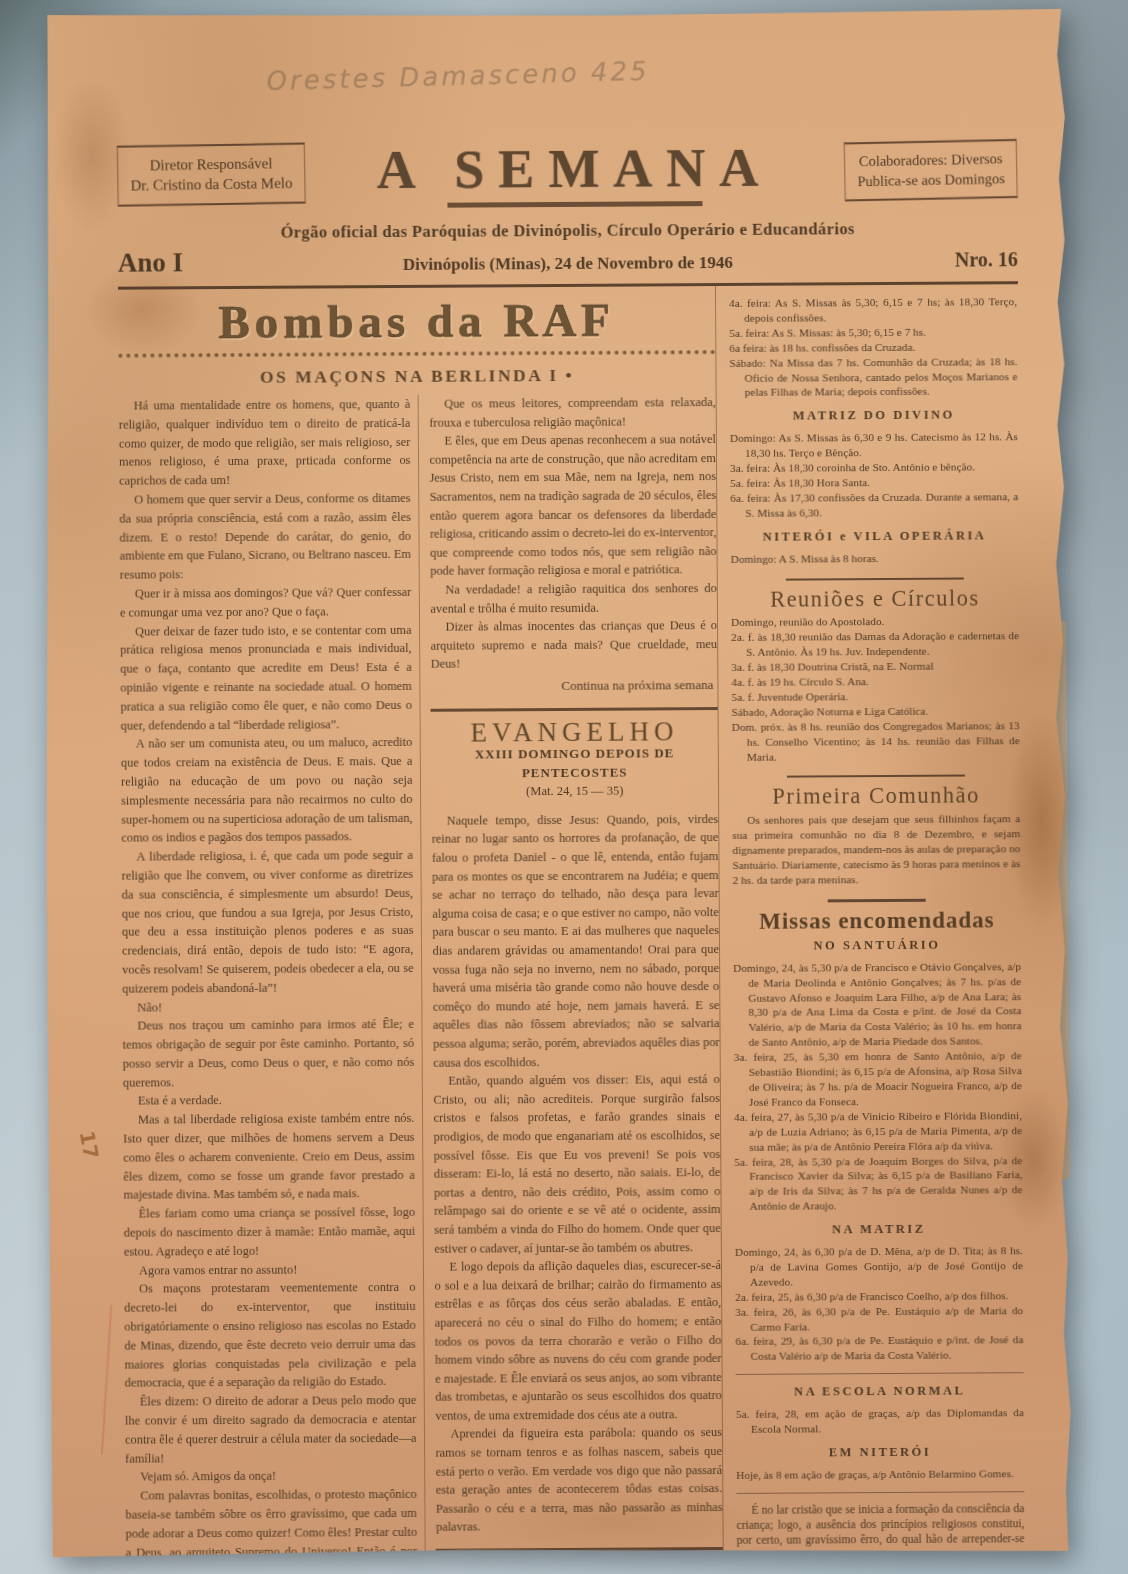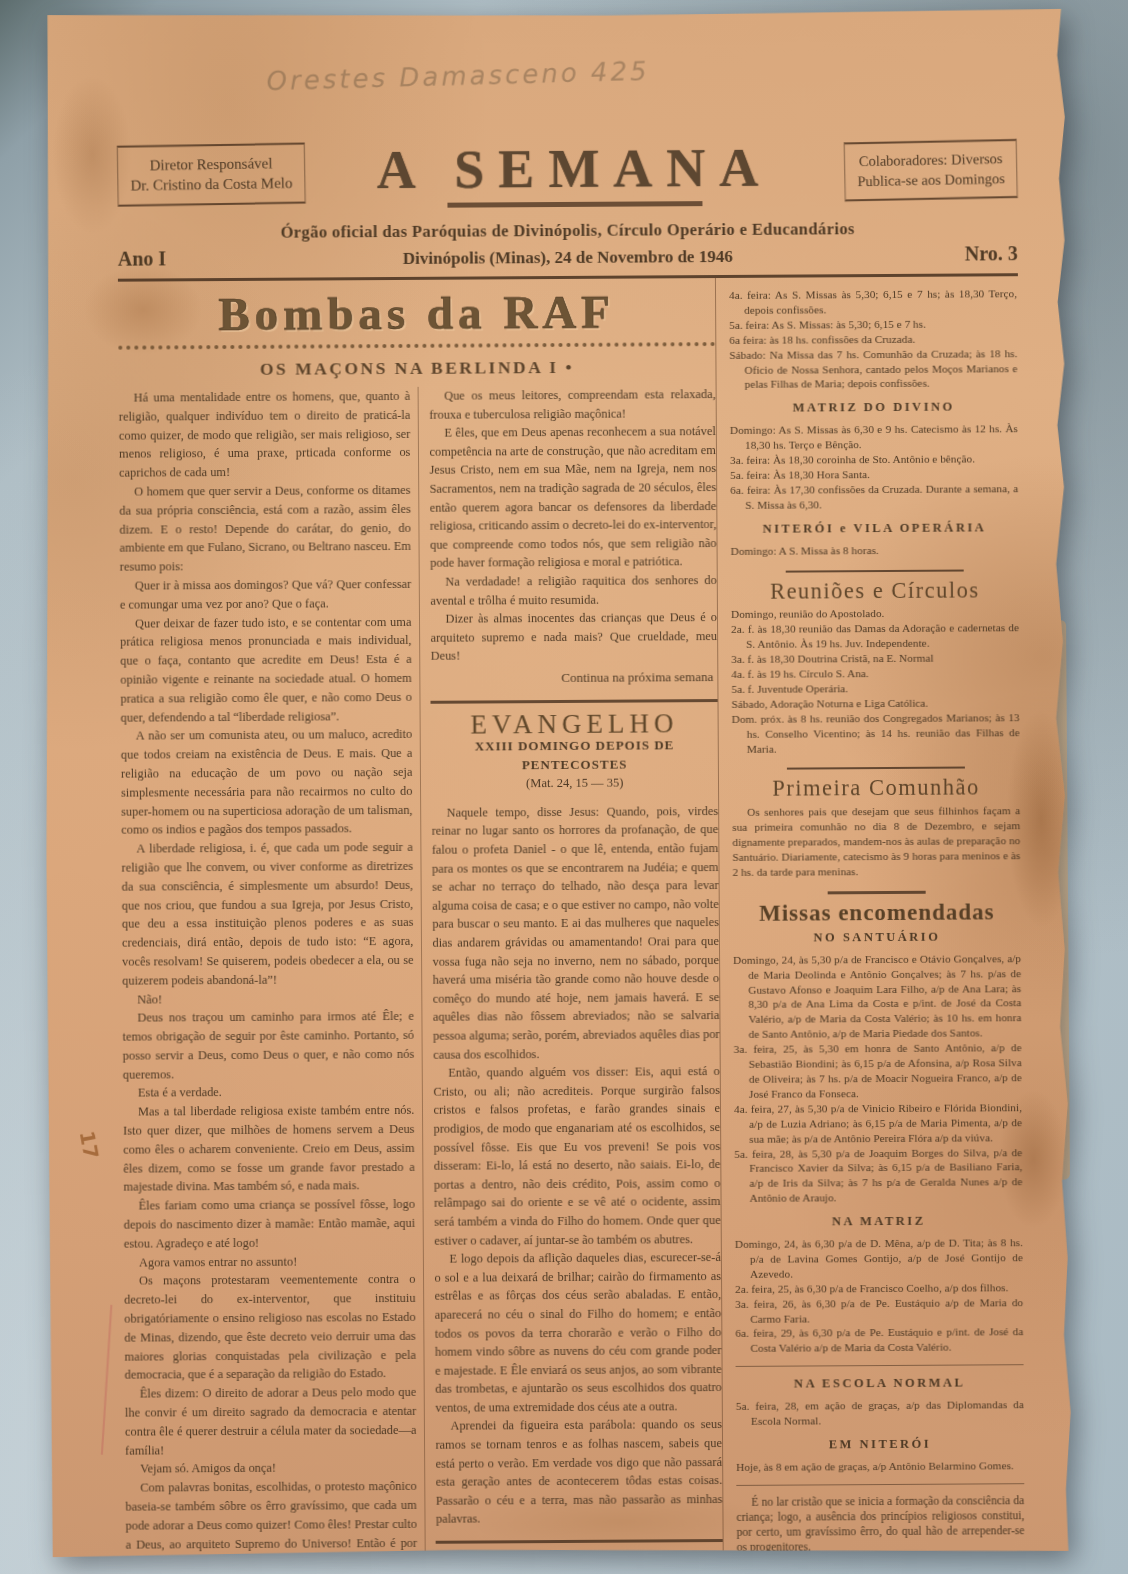--- a/index.html
+++ b/index.html
@@ -51,21 +51,21 @@
   .box-right{transform:rotate(-0.8deg);font-size:14.5px;}
   .mast-title-wrap{text-align:center;flex:1;}
   .mast-title{
     font-size:54px;font-weight:bold;letter-spacing:14px;color:#5d4731;
     text-shadow:0 0 1px rgba(70,50,30,.7);white-space:nowrap;
   }
   .mast-title-rule{width:255px;height:5px;background:rgba(80,55,35,.8);margin:2px auto 0;}
   .subtitle{text-align:center;font-size:16.5px;font-weight:bold;margin-top:14px;letter-spacing:.4px;}
   .dateline-row{display:flex;align-items:baseline;margin-top:4px;
     border-bottom:3px solid rgba(70,48,30,.85);padding-bottom:8px;}
-  .ano{font-size:20px;font-weight:bold;width:160px;}
+  .ano{font-size:27px;font-weight:bold;width:160px;}
   .dateline{flex:1;text-align:center;font-size:17px;font-weight:bold;}
   .nro{font-size:20px;font-weight:bold;width:160px;text-align:right;}
   
   .main{display:flex;align-items:stretch;}
   .left-section{width:597px;}
   .colC{
     width:288px;border-left:1px solid rgba(100,65,40,.55);
     padding-left:13px;margin-left:0;font-size:11.3px;line-height:14.9px;padding-top:10px;
   }
   .headline{
@@ -128,21 +128,21 @@
           <div>Colaboradores: Diversos</div>
           <div>Publica-se aos Domingos</div>
         </div>
       </div>
 
       <div class="subtitle">Órgão oficial das Paróquias de Divinópolis, Círculo Operário e Educandários</div>
 
       <div class="dateline-row">
         <div class="ano">Ano  I</div>
         <div class="dateline">Divinópolis (Minas), 24 de Novembro de 1946</div>
-        <div class="nro">Nro. 3</div>
+        <div class="nro">Nro. 16</div>
       </div>
 
       <div class="main">
 
         <div class="left-section">
           <div class="headline">Bombas da RAF</div>
           <div class="subheadline">OS MAÇONS NA BERLINDA I  •</div>
 
           <div class="two-col">
             <div class="colA">

